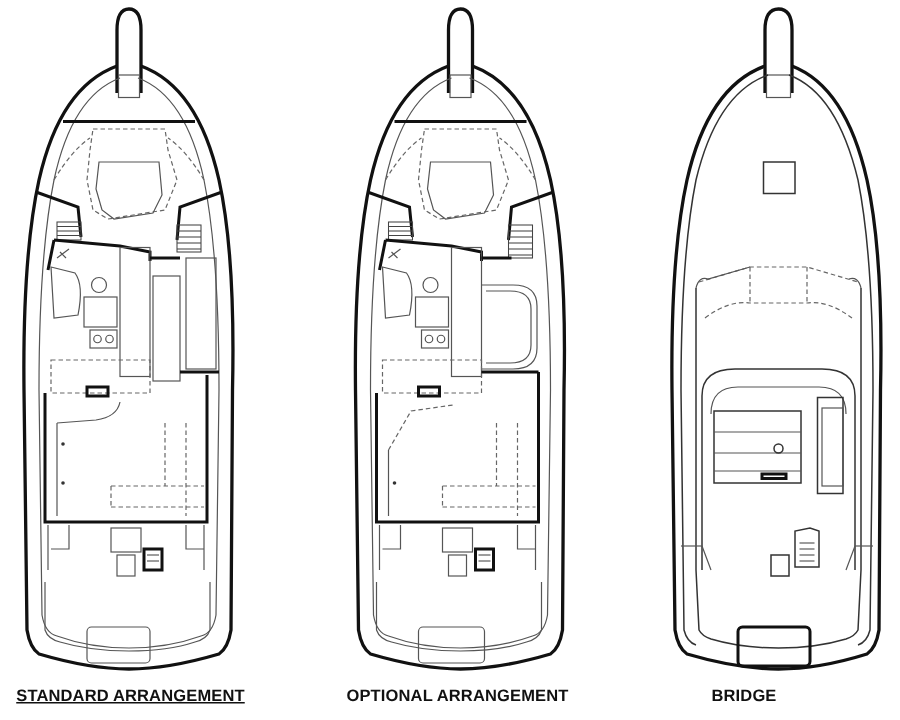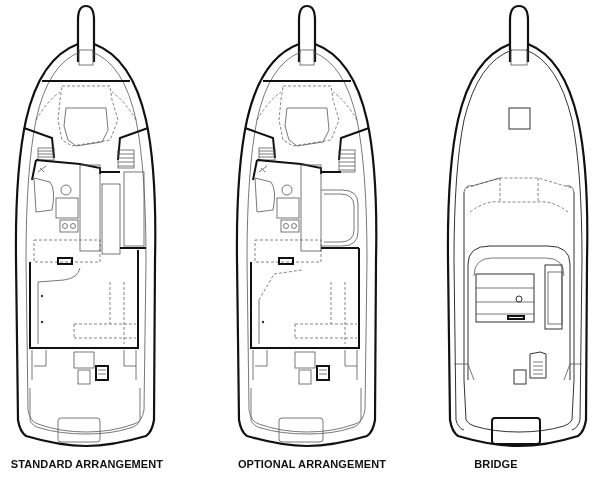--- a/index.html
+++ b/index.html
@@ -186,15 +186,15 @@
 
     <path class="thin" d="M38,364 L44,380 M140,364 L134,380"></path>
     <line class="thin" x1="24" y1="364" x2="38" y2="364"></line>
     <line class="thin" x1="140" y1="364" x2="152" y2="364"></line>
     <path class="inner" d="M34,380 L36,420 Q38,424 44,426 Q64,432 89,432 Q114,432 134,426 Q140,424 142,420 L144,380"></path>
 
     <rect class="heavy" x="62" y="418" width="48" height="26" rx="3"></rect>
   </svg>
 </div>
 
-<div class="caption" style="left:4px; width:166px;">STANDARD ARRANGEMENT</div>
-<div class="caption" style="left:224px; width:162px;text-align:right;">OPTIONAL ARRANGEMENT</div>
+<div class="caption" style="left:4px; width:166px;text-decoration:underline;">STANDARD ARRANGEMENT</div>
+<div class="caption" style="left:224px; width:162px;">OPTIONAL ARRANGEMENT</div>
 <div class="caption" style="left:468px; width:56px;">BRIDGE</div>
 
 </body></html>

